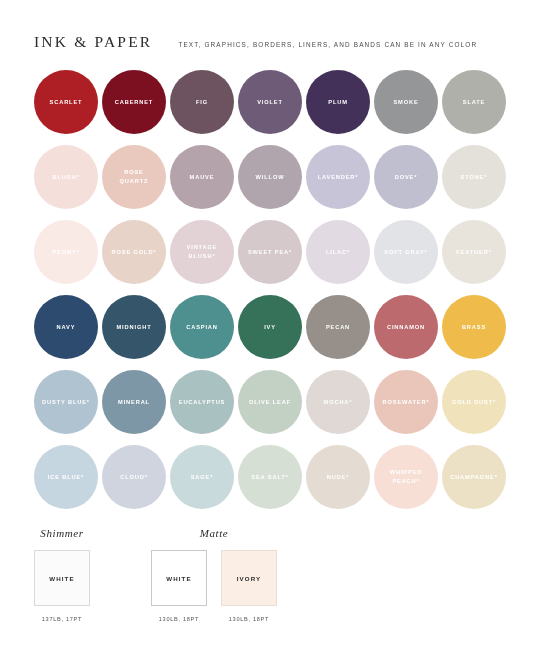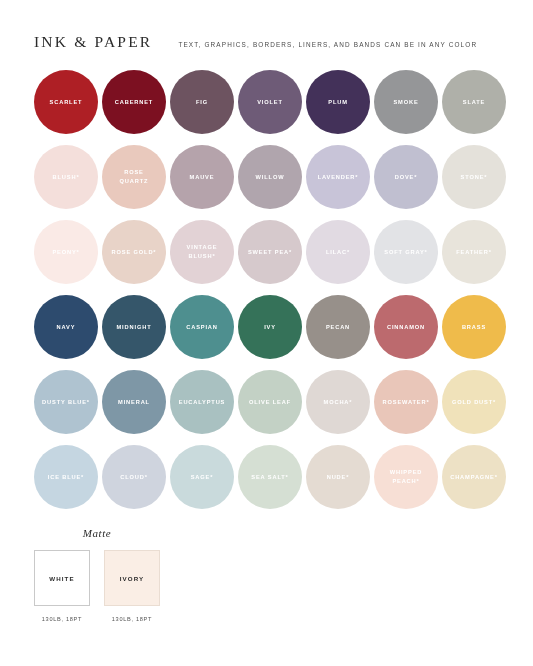--- a/index.html
+++ b/index.html
@@ -73,21 +73,21 @@
   
   .paper-section{
     margin-top:18px;
     padding-left:34px;
     display:flex;
     align-items:flex-start;
   }
   .paper-group{
     display:flex;flex-direction:column;align-items:center;
   }
-  .paper-group.matte{}
+  .paper-group.matte{margin-left:61px;}
   .paper-group-title{
     font-family:"Liberation Serif",serif;
     font-style:italic;
     font-size:11px;
     letter-spacing:0.6px;
     color:#2b2b2b;
     margin-bottom:11px;
   }
   .paper-row{display:flex;column-gap:14px;}
   .paper-item{display:flex;flex-direction:column;align-items:center;}
@@ -363,20 +363,31 @@
         </div>
         <div class="swatch-cell">
           <div class="swatch" style="background: rgb(237, 225, 197);">
             <div class="swatch-label">CHAMPAGNE*</div>
           </div>
         </div>
       </div>
     </div>
 
   <div class="paper-section">
+      <div class="paper-group">
+        <div class="paper-group-title">Shimmer</div>
+        <div class="paper-row">
+          <div class="paper-item">
+            <div class="paper-square" style="background: rgb(251, 251, 251); border: 1px solid rgb(217, 217, 217);">
+              <div class="paper-name">WHITE</div>
+            </div>
+            <div class="paper-weight">137LB, 17PT</div>
+          </div>
+        </div>
+      </div>
       <div class="paper-group matte">
         <div class="paper-group-title">Matte</div>
         <div class="paper-row">
           <div class="paper-item">
             <div class="paper-square" style="background: rgb(255, 255, 255); border: 1px solid rgb(201, 201, 201);">
               <div class="paper-name">WHITE</div>
             </div>
             <div class="paper-weight">130LB, 18PT</div>
           </div>
           <div class="paper-item">

